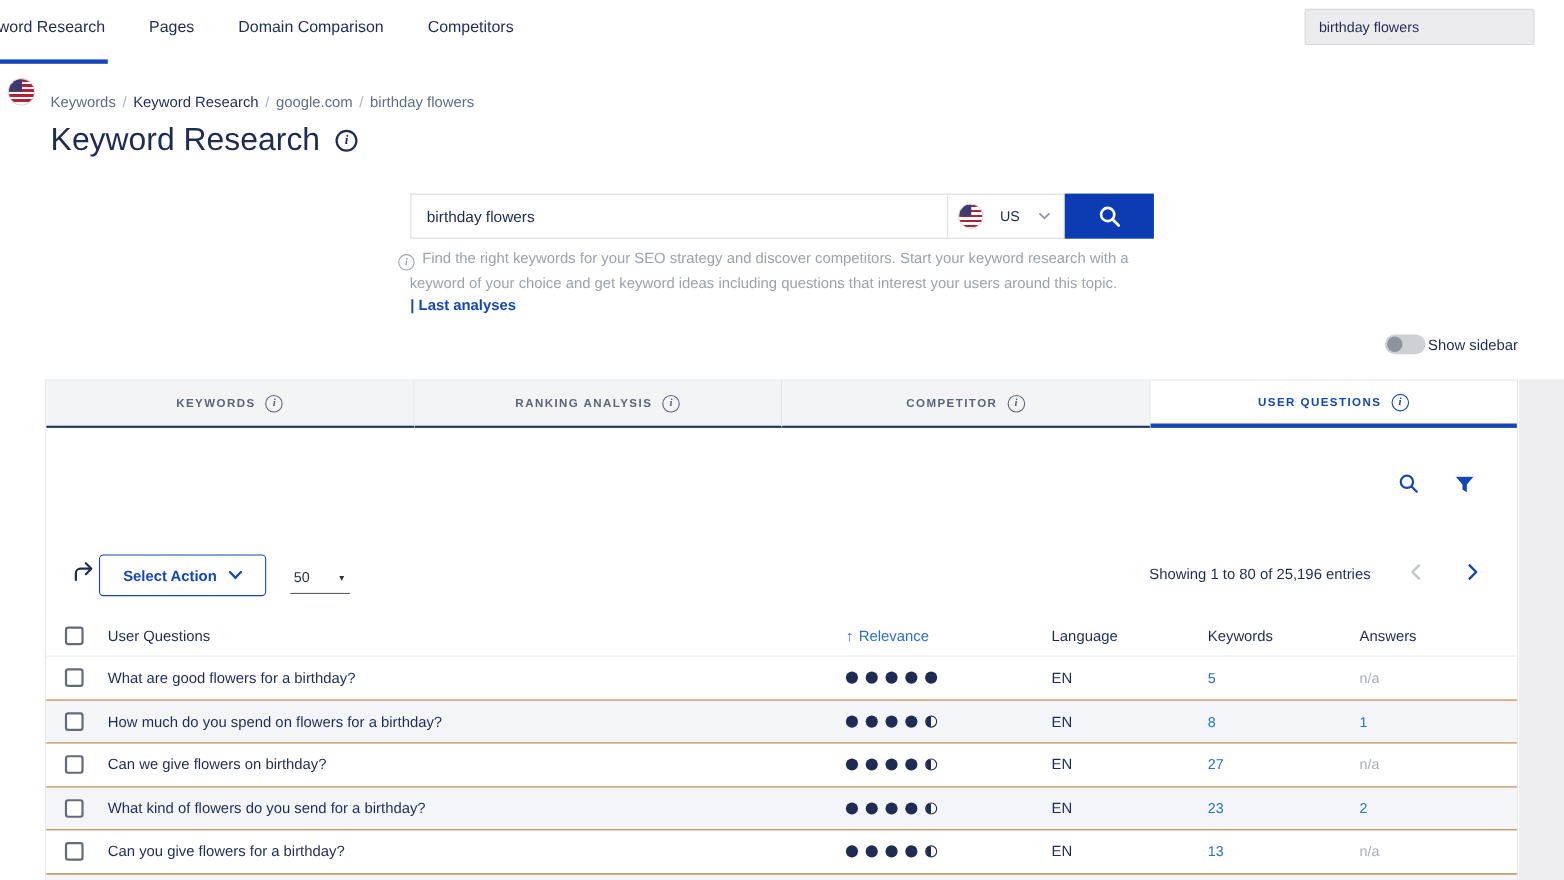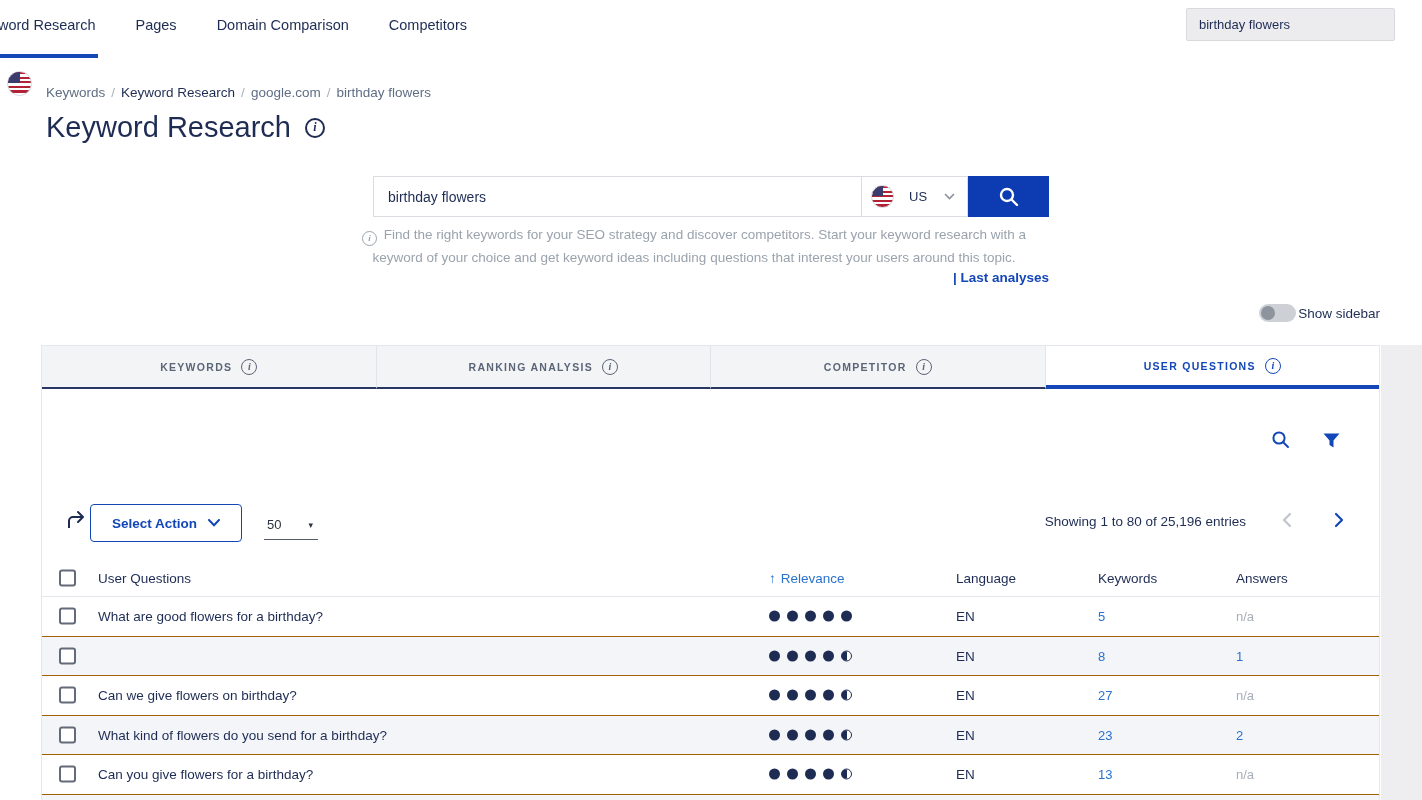--- a/index.html
+++ b/index.html
@@ -33,21 +33,21 @@
   
   .search-block { position: absolute; left: 373px; top: 176px; display: flex; height: 41px; }
   .kw-input { width: 489px; height: 41px; border: 1px solid #d9dce1; padding: 0 14px; font-family: "Liberation Sans", sans-serif; font-size: 14px; color: var(--navy); outline: none; }
   .country { width: 106px; height: 41px; border: 1px solid #d9dce1; border-left: none; display: flex; align-items: center; background: #fff; cursor: pointer; }
   .country .flag { margin-left: 9px; }
   .country-code { margin-left: 15px; font-size: 13px; color: var(--navy); }
   .country .chev { margin-left: auto; margin-right: 12px; }
   .search-btn { width: 81px; height: 41px; background: var(--search-button-bg); border: none; display: flex; align-items: center; justify-content: center; cursor: pointer; }
   .description { position: absolute; left: 340px; top: 224px; width: 708px; text-align: center; font-size: 13.5px; line-height: 22.5px; color: var(--muted-gray); }
   .description .info-i { width: 15px; height: 15px; border-width: 1.5px; font-size: 9px; vertical-align: -2px; margin-right: 3px; }
-  .last-analyses { position: absolute; left: 373px; top: 270px; width: 676px; text-align: right; font-size: 13.5px; font-weight: 600; color: var(--accent-blue); cursor: pointer; }
+  .last-analyses { position: absolute; left: 373px; top: 270px; width: 676px; text-align: left; font-size: 13.5px; font-weight: 600; color: var(--accent-blue); cursor: pointer; }
 
   
   .sidebar-toggle-row { position: absolute; top: 304px; right: 42px; display: flex; align-items: center; gap: 2px; }
   .toggle { width: 37px; height: 18px; border-radius: 9px; background: #cdd0d5; position: relative; cursor: pointer; }
   .toggle .knob { position: absolute; left: 2px; top: 2px; width: 14px; height: 14px; border-radius: 50%; background: #8e949d; }
   .toggle-label { font-size: 13.5px; color: var(--navy); }
 
   
   .card { position: absolute; left: 41px; top: 345px; width: 1339px; height: 455px; background: #fff; border: 1px solid var(--border-gray); border-bottom: none; overflow: hidden; }
   .right-strip { position: absolute; left: 1381px; top: 345px; width: 41px; height: 455px; background: #eeeef0; }
@@ -211,20 +211,21 @@
           <span class="dot"></span>
           <span class="dot"></span>
           <span class="dot"></span>
         </div>
         <div class="lang">EN</div>
         <a class="keywords">5</a>
         <div class="answers na">n/a</div>
       </div>
       <div class="trow alt">
         <input type="checkbox" style="">
+        <div class="question">How much do you spend on flowers for a birthday?</div>
         <div class="dots">
           <span class="dot"></span>
           <span class="dot"></span>
           <span class="dot"></span>
           <span class="dot"></span>
           <span class="dot half"></span>
         </div>
         <div class="lang">EN</div>
         <a class="keywords">8</a>
         <div class="answers num">1</div>

